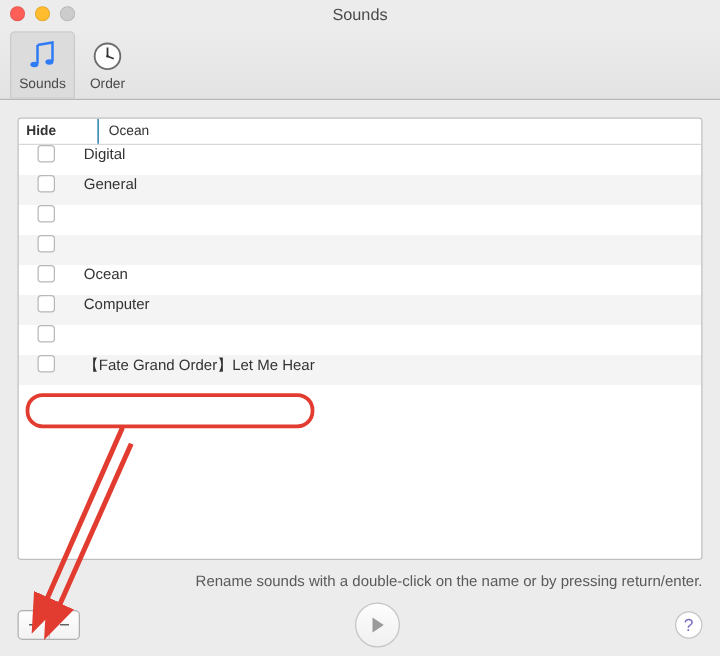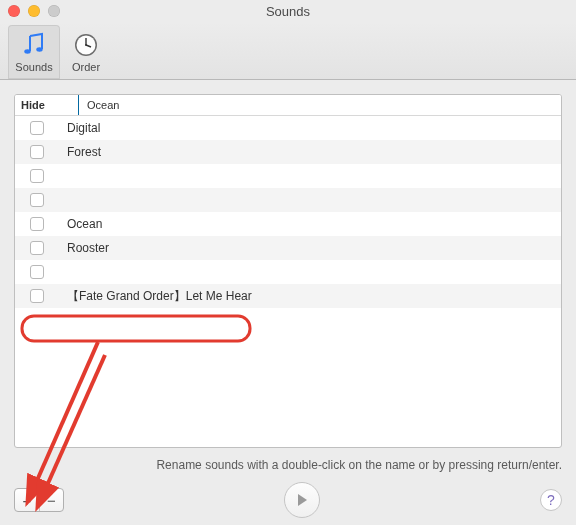--- a/index.html
+++ b/index.html
@@ -71,21 +71,21 @@
     background: #fff;
   }
   .th-hide {
     width: 64px; padding: 4px 6px;
     border-right: 1px solid #0369a1;
     font-weight: bold;
   }
   .th-name { flex: 1; padding: 4px 8px; }
   .table-body { flex: 1; overflow: auto; }
   .row {
-    display: flex; align-items: center;
+    display: flex; align-items: flex-start;
     height: 24px;
     font-size: 12px;
     color: #333;
   }
   .row:nth-child(even) { background: #f4f4f4; }
   .cell-hide {
     width: 44px; display: flex; align-items: center; justify-content: center;
   }
   .checkbox {
     width: 14px; height: 14px;
@@ -187,21 +187,21 @@
         <div class="row">
           <div class="cell-hide">
             <div class="checkbox"></div>
           </div>
           <div class="cell-name">Digital</div>
         </div>
         <div class="row">
           <div class="cell-hide">
             <div class="checkbox"></div>
           </div>
-          <div class="cell-name">Forest</div>
+          <div class="cell-name">General</div>
         </div>
         <div class="row">
           <div class="cell-hide">
             <div class="checkbox"></div>
           </div>
         </div>
         <div class="row">
           <div class="cell-hide">
             <div class="checkbox"></div>
           </div>
@@ -209,21 +209,21 @@
         <div class="row">
           <div class="cell-hide">
             <div class="checkbox"></div>
           </div>
           <div class="cell-name">Ocean</div>
         </div>
         <div class="row">
           <div class="cell-hide">
             <div class="checkbox"></div>
           </div>
-          <div class="cell-name">Rooster</div>
+          <div class="cell-name">Computer</div>
         </div>
         <div class="row">
           <div class="cell-hide">
             <div class="checkbox"></div>
           </div>
         </div>
         <div class="row">
           <div class="cell-hide">
             <div class="checkbox"></div>
           </div>

